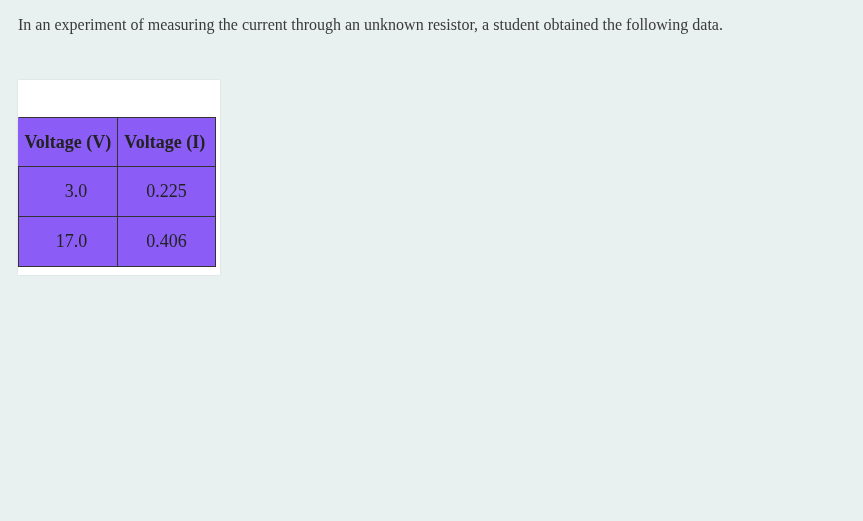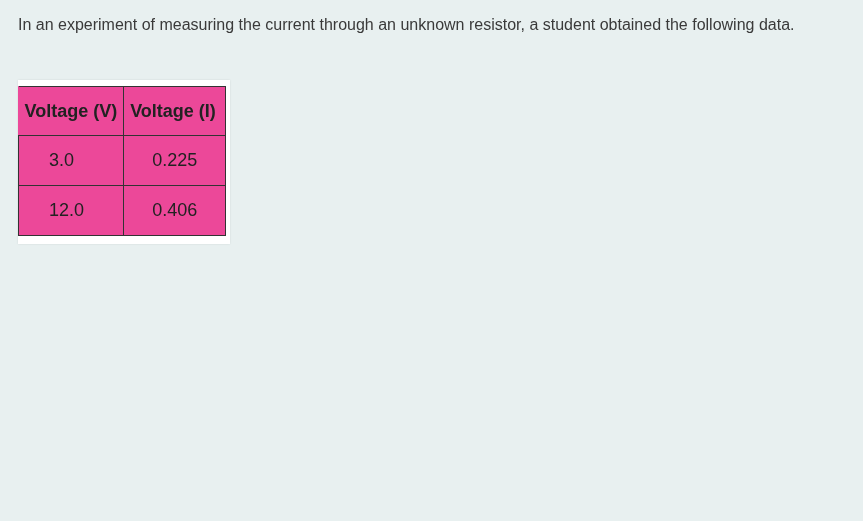--- a/index.html
+++ b/index.html
@@ -1,18 +1,19 @@
 <!DOCTYPE html>
 <html><head>
   <meta charset="utf-8">
   <style>
     * {
       box-sizing: border-box;
       margin: 0;
       padding: 0;
+      font-family: Liberation Serif, serif;
     }
     body {
       font-family: Arial, Helvetica, sans-serif;
       background-color: #e8f0f0;
       width: 863px;
       height: 521px;
       padding: 12px 18px;
       color: #3a3a3a;
       font-size: 16px;
       line-height: 1.6;
@@ -22,26 +23,27 @@
     }
     .table-wrap {
       margin-top: 28px;
       display: inline-block;
       background: #ffffff;
       padding: 6px 4px 8px 0;
       box-shadow: 0 0 2px rgba(0,0,0,0.1);
     }
     table {
       border-collapse: collapse;
-      background: #ec4899;
+      background: #8b5cf6;
+      margin-top: 31px;
     }
     th, td {
       border: 1px solid #333;
       padding: 10px 18px;
-      text-align: left;
+      text-align: right;
       font-size: 18px;
       color: #222;
     }
     th {
       font-weight: bold;
       text-align: left;
       padding-left: 6px;
       padding-right: 6px;
     }
     th:first-child {
@@ -72,21 +74,21 @@
         <th>Voltage (V)</th>
         <th>Voltage (I)</th>
       </tr>
     </thead>
     <tbody>
       <tr>
         <td>3.0</td>
         <td>0.225</td>
       </tr>
       <tr>
-        <td>12.0</td>
+        <td>17.0</td>
         <td>0.406</td>
       </tr>
     </tbody>
   </table>
 </div>
 
 
 
 
 </body></html>

